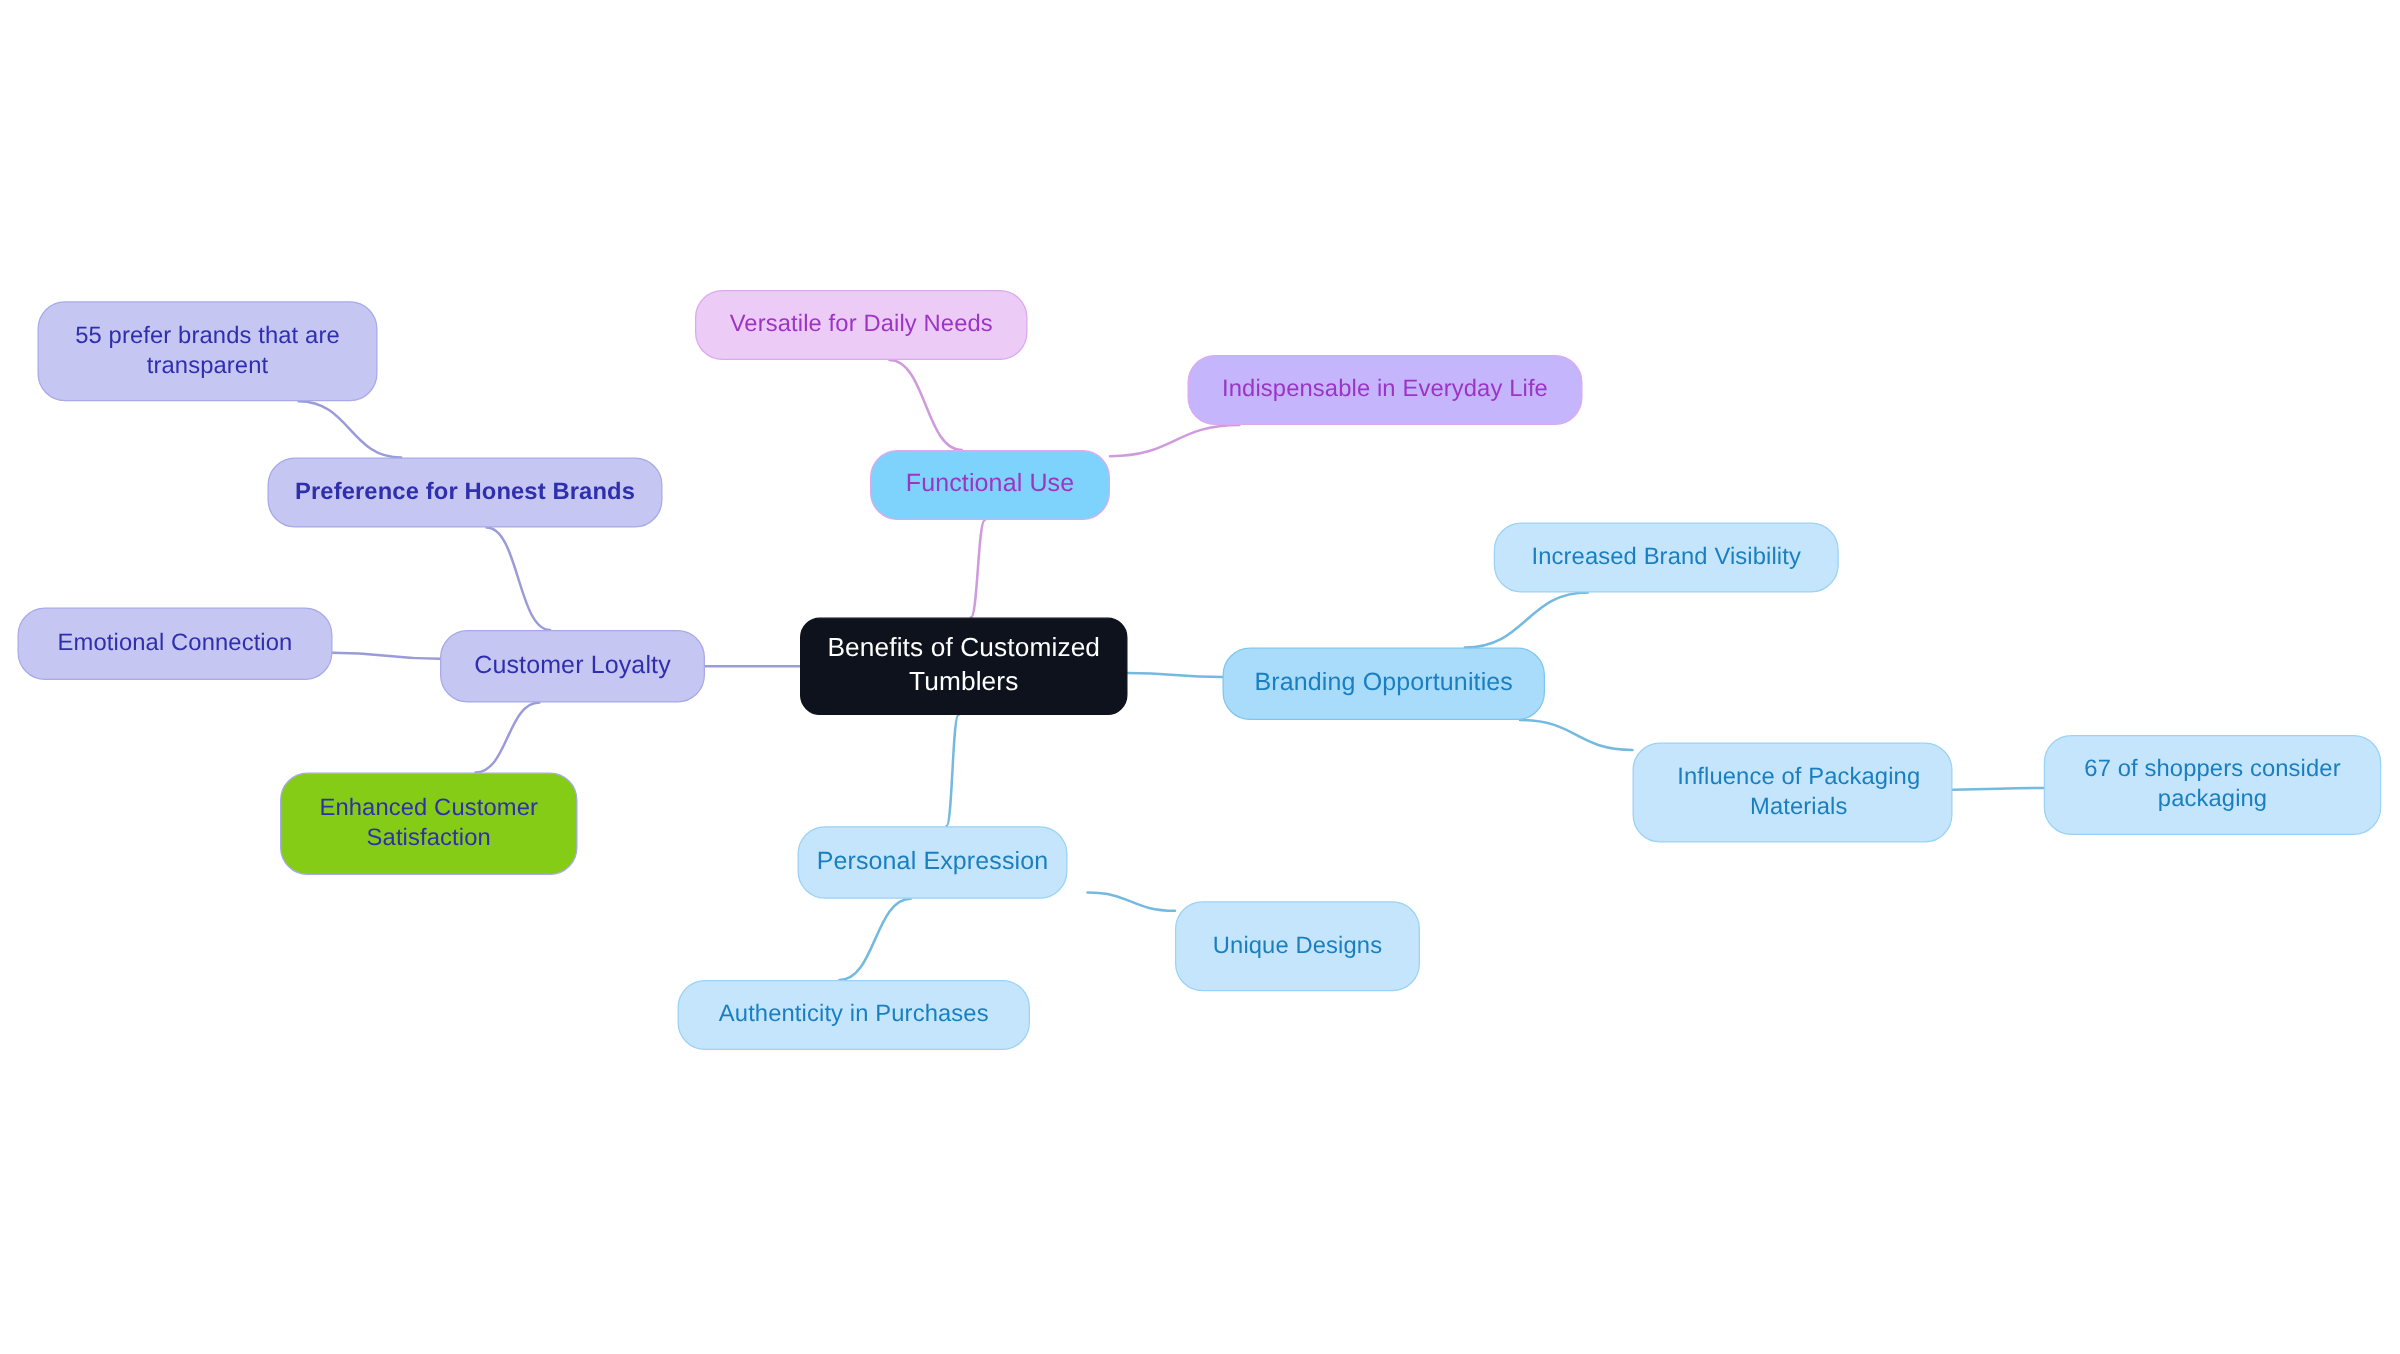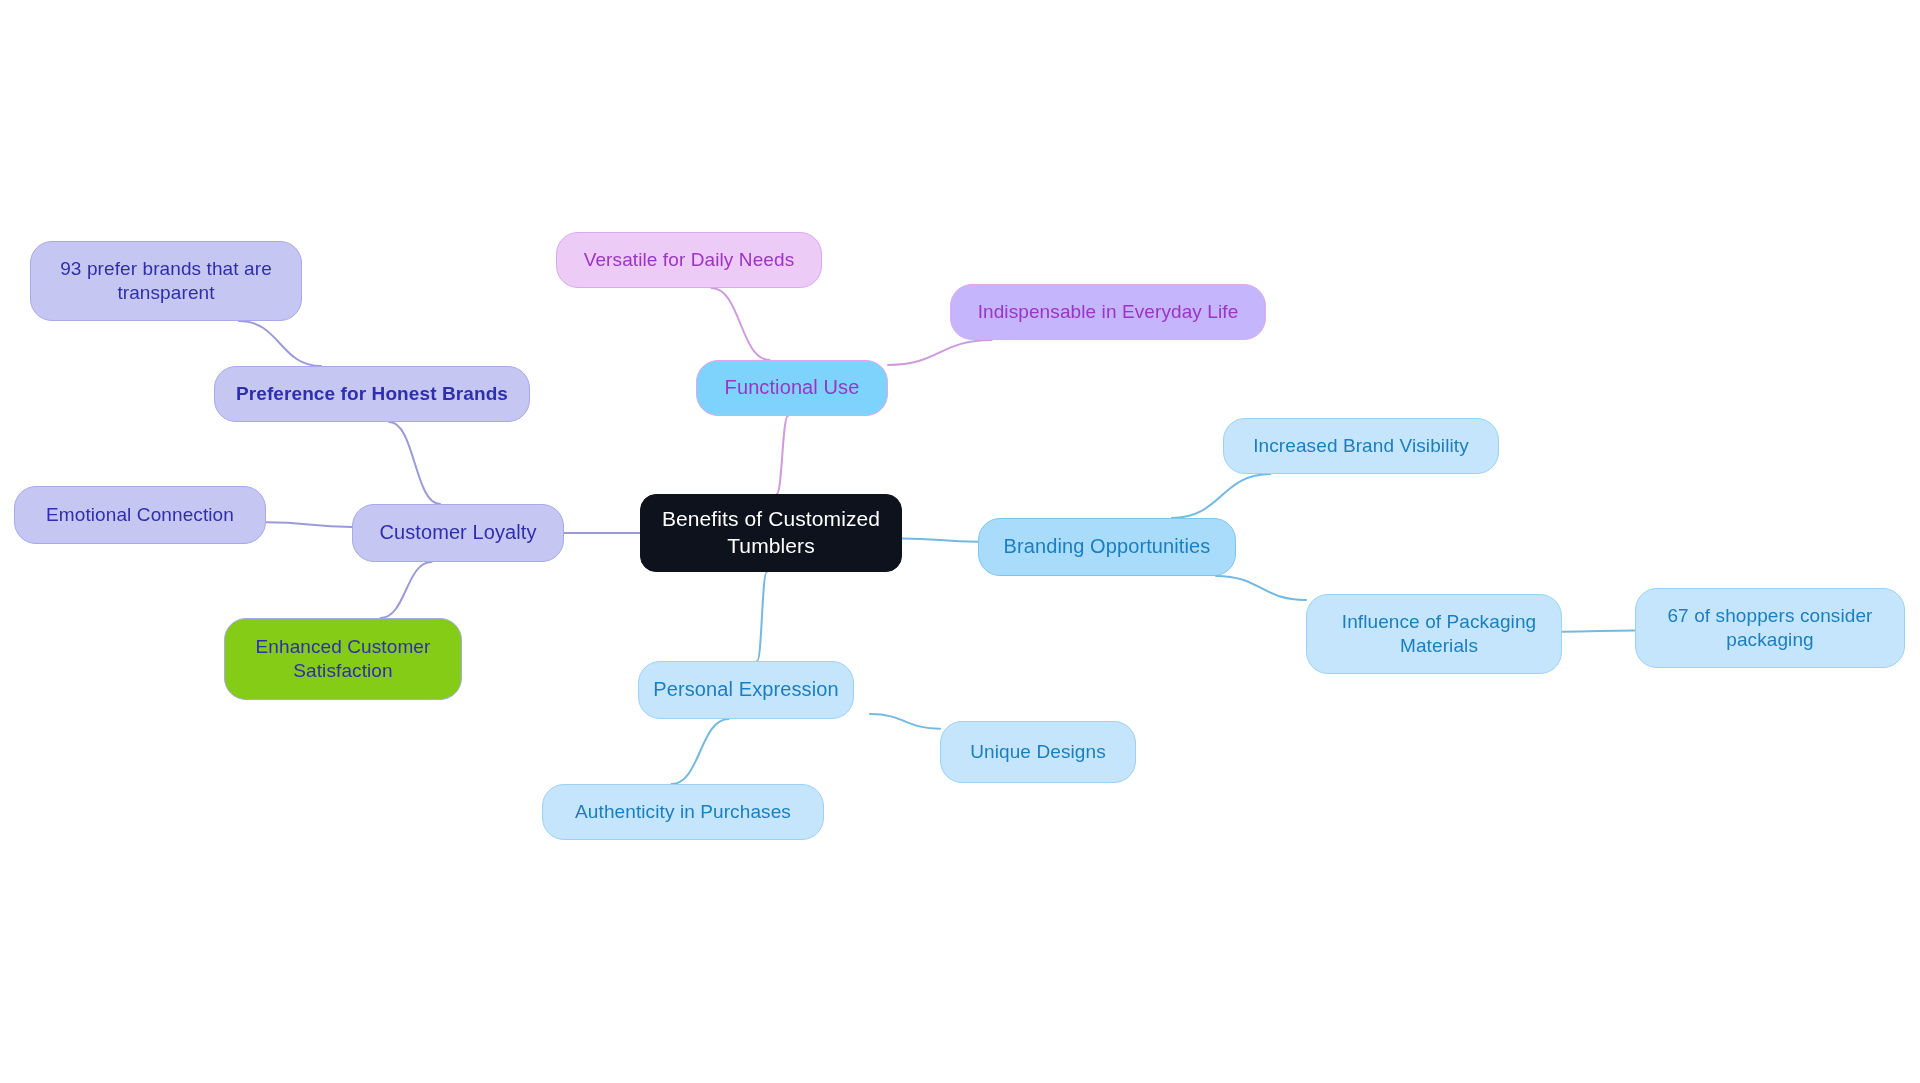--- a/index.html
+++ b/index.html
@@ -89,21 +89,21 @@
         <span class="node-label">Benefits of Customized
 Tumblers</span>
       </div>
       <div class="node lvl1" style="left: 352px; top: 504px; width: 212px; height: 58px; background: rgb(197, 198, 242); color: rgb(47, 47, 174); border-color: rgb(167, 169, 232);">
         <span class="node-label">Customer Loyalty</span>
       </div>
       <div class="node lvl2" style="left: 214px; top: 366px; width: 316px; height: 56px; background: rgb(197, 198, 242); color: rgb(47, 47, 174); border-color: rgb(167, 169, 232); font-weight: bold;">
         <span class="node-label">Preference for Honest Brands</span>
       </div>
       <div class="node lvl2" style="left: 30px; top: 241px; width: 272px; height: 80px; background: rgb(197, 198, 242); color: rgb(47, 47, 174); border-color: rgb(167, 169, 232);">
-        <span class="node-label">93 prefer brands that are
+        <span class="node-label">55 prefer brands that are
 transparent</span>
       </div>
       <div class="node lvl2" style="left: 14px; top: 486px; width: 252px; height: 58px; background: rgb(197, 198, 242); color: rgb(47, 47, 174); border-color: rgb(167, 169, 232);">
         <span class="node-label">Emotional Connection</span>
       </div>
       <div class="node lvl2" style="left: 224px; top: 618px; width: 238px; height: 82px; background: #84cc16; color: rgb(47, 47, 174); border-color: rgb(167, 169, 232);">
         <span class="node-label">Enhanced Customer
 Satisfaction</span>
       </div>
       <div class="node lvl1" style="left: 696px; top: 360px; width: 192px; height: 56px; background: #7dd3fc; color: rgb(157, 52, 198); border-color: rgb(219, 169, 238);">
@@ -111,34 +111,34 @@
       </div>
       <div class="node lvl2" style="left: 556px; top: 232px; width: 266px; height: 56px; background: rgb(236, 203, 246); color: rgb(157, 52, 198); border-color: rgb(219, 169, 238);">
         <span class="node-label">Versatile for Daily Needs</span>
       </div>
       <div class="node lvl2" style="left: 950px; top: 284px; width: 316px; height: 56px; background: #c4b5fd; color: rgb(157, 52, 198); border-color: rgb(219, 169, 238);">
         <span class="node-label">Indispensable in Everyday Life</span>
       </div>
       <div class="node lvl1" style="left: 978px; top: 518px; width: 258px; height: 58px; background: rgb(169, 220, 250); color: rgb(26, 127, 193); border-color: rgb(127, 198, 238);">
         <span class="node-label">Branding Opportunities</span>
       </div>
-      <div class="node lvl2" style="left: 1195px; top: 418px; width: 276px; height: 56px; background: rgb(196, 229, 251); color: rgb(26, 127, 193); border-color: rgb(155, 210, 245); margin-left: 28px;">
+      <div class="node lvl2" style="left: 1195px; top: 418px; width: 276px; height: 56px; background: rgb(196, 229, 251); color: rgb(26, 127, 193); border-color: rgb(155, 210, 245);">
         <span class="node-label">Increased Brand Visibility</span>
       </div>
       <div class="node lvl2" style="left: 1306px; top: 594px; width: 256px; height: 80px; background: rgb(196, 229, 251); color: rgb(26, 127, 193); border-color: rgb(155, 210, 245); padding-left: 24px;">
         <span class="node-label">Influence of Packaging
 Materials</span>
       </div>
       <div class="node lvl2" style="left: 1635px; top: 588px; width: 270px; height: 80px; background: rgb(196, 229, 251); color: rgb(26, 127, 193); border-color: rgb(155, 210, 245);">
         <span class="node-label">67 of shoppers consider
 packaging</span>
       </div>
       <div class="node lvl1" style="left: 638px; top: 661px; width: 216px; height: 58px; background: rgb(196, 229, 251); color: rgb(26, 127, 193); border-color: rgb(155, 210, 245);">
         <span class="node-label">Personal Expression</span>
       </div>
-      <div class="node lvl2" style="left: 940px; top: 721px; width: 196px; height: 62px; background: rgb(196, 229, 251); color: rgb(26, 127, 193); border-color: rgb(155, 210, 245);">
+      <div class="node lvl2" style="left: 940px; top: 721px; width: 196px; height: 72px; background: rgb(196, 229, 251); color: rgb(26, 127, 193); border-color: rgb(155, 210, 245);">
         <span class="node-label">Unique Designs</span>
       </div>
       <div class="node lvl2" style="left: 506px; top: 784px; width: 282px; height: 56px; background: rgb(196, 229, 251); color: rgb(26, 127, 193); border-color: rgb(155, 210, 245); margin-left: 36px;">
         <span class="node-label">Authenticity in Purchases</span>
       </div>
     </div>
 </div>
 
 </body></html>

